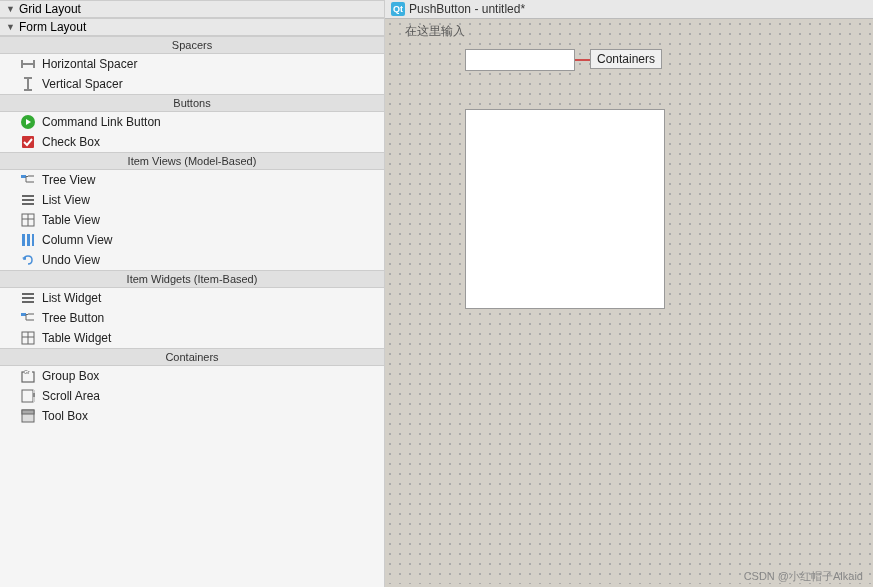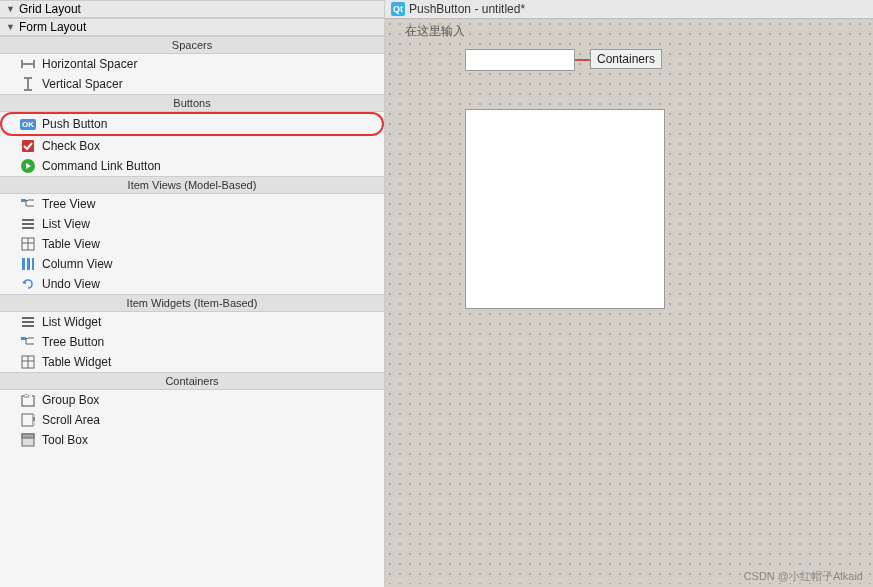--- a/index.html
+++ b/index.html
@@ -228,43 +228,37 @@
           <rect x="7" y="1" width="2" height="14" fill="#888"></rect>
           <rect x="4" y="1" width="8" height="2" fill="#888"></rect>
           <rect x="4" y="13" width="8" height="2" fill="#888"></rect>
         </svg>
     </span>
     <span>Vertical Spacer</span>
   </div>
 
   <div class="section-header">Buttons</div>
 
-  <div class="list-item highlighted" style="border:2px solid #e53333; border-radius:14px; padding-left:18px;">
-    <span class="item-icon">
-      <span class="icon-ok">OK</span>
-    </span>
-    <span>Push Button</span>
+  <div class="list-item">
+    <span class="item-icon">
+      <svg width="16" height="16" viewBox="0 0 16 16">
+          <circle cx="8" cy="8" r="7" fill="#33aa33"></circle>
+          <polygon points="6,5 11,8 6,11" fill="white"></polygon>
+        </svg>
+    </span>
+    <span>Command Link Button</span>
   </div>
   <div class="list-item">
     <span class="item-icon">
       <svg width="16" height="16" viewBox="0 0 16 16">
           <rect x="2" y="2" width="12" height="12" rx="1" fill="#cc3333"></rect>
           <polyline points="4,8 7,11 12,5" fill="none" stroke="white" stroke-width="2"></polyline>
         </svg>
     </span>
     <span>Check Box</span>
-  </div>
-  <div class="list-item">
-    <span class="item-icon">
-      <svg width="16" height="16" viewBox="0 0 16 16">
-          <circle cx="8" cy="8" r="7" fill="#33aa33"></circle>
-          <polygon points="6,5 11,8 6,11" fill="white"></polygon>
-        </svg>
-    </span>
-    <span>Command Link Button</span>
   </div>
 
   <div class="section-header">Item Views (Model-Based)</div>
 
   <div class="list-item">
     <span class="item-icon">
       <svg width="16" height="16" viewBox="0 0 16 16">
           <rect x="1" y="3" width="5" height="3" fill="#4a90d9"></rect>
           <line x1="6" y1="4.5" x2="8" y2="4.5" stroke="#666" stroke-width="1"></line>
           <rect x="8" y="3" width="6" height="2" fill="#aaa"></rect>

